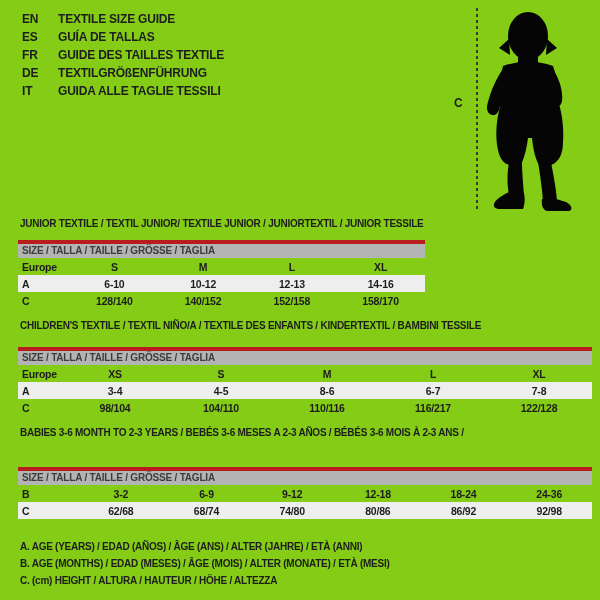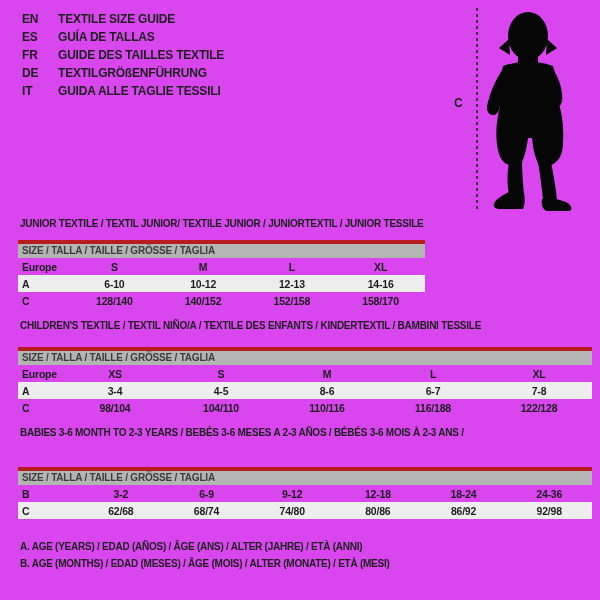--- a/index.html
+++ b/index.html
@@ -1,17 +1,17 @@
 <!DOCTYPE html>
 <html><head>
 <meta charset="utf-8">
 <style>
   html,body{margin:0;padding:0;background:#ffffff;}
   .page{
-    position:relative;width:600px;height:600px;background:#d946ef;overflow:hidden;
+    position:relative;width:600px;height:600px;background:#84cc16;overflow:hidden;
     font-family:"Liberation Sans","DejaVu Sans",sans-serif;
     font-weight:700;color:#1d1d1d;
   }
   
   .lang-block{position:absolute;left:22px;top:10px;}
   .lang-row{height:18px;line-height:18px;font-size:12px;letter-spacing:-0.2px;white-space:nowrap;}
   .lang-code{display:inline-block;width:36px;}
   
   .figure{position:absolute;left:440px;top:0;width:160px;height:220px;}
   .c-label{position:absolute;left:14px;top:96px;font-size:12px;}
@@ -136,21 +136,21 @@
           <div class="tcell val">4-5</div>
           <div class="tcell val">8-6</div>
           <div class="tcell val">6-7</div>
           <div class="tcell val">7-8</div>
         </div>
         <div class="trow">
           <div class="tcell lab">C</div>
           <div class="tcell val">98/104</div>
           <div class="tcell val">104/110</div>
           <div class="tcell val">110/116</div>
-          <div class="tcell val">116/188</div>
+          <div class="tcell val">116/217</div>
           <div class="tcell val">122/128</div>
         </div>
       </div>
   </div>
 
   <div class="section s2">
     <div class="sec-title">BABIES 3-6 MONTH TO 2-3 YEARS / BEBÉS 3-6 MESES A 2-3 AÑOS / BÉBÉS 3-6 MOIS À 2-3 ANS /</div>
     <div class="table">
         <div class="band">SIZE / TALLA / TAILLE / GRÖSSE / TAGLIA</div>
         <div class="trow">
@@ -170,15 +170,16 @@
           <div class="tcell val">80/86</div>
           <div class="tcell val">86/92</div>
           <div class="tcell val">92/98</div>
         </div>
       </div>
   </div>
 
   <div class="legend">
     <div class="legend-line">A. AGE (YEARS) / EDAD (AÑOS) / ÂGE (ANS) / ALTER (JAHRE) / ETÀ (ANNI)</div>
     <div class="legend-line">B. AGE (MONTHS) / EDAD (MESES) / ÂGE (MOIS) / ALTER (MONATE) / ETÀ (MESI)</div>
+    <div class="legend-line">C. (cm) HEIGHT / ALTURA / HAUTEUR / HÖHE / ALTEZZA</div>
   </div>
 
 </div>
 
 </body></html>

